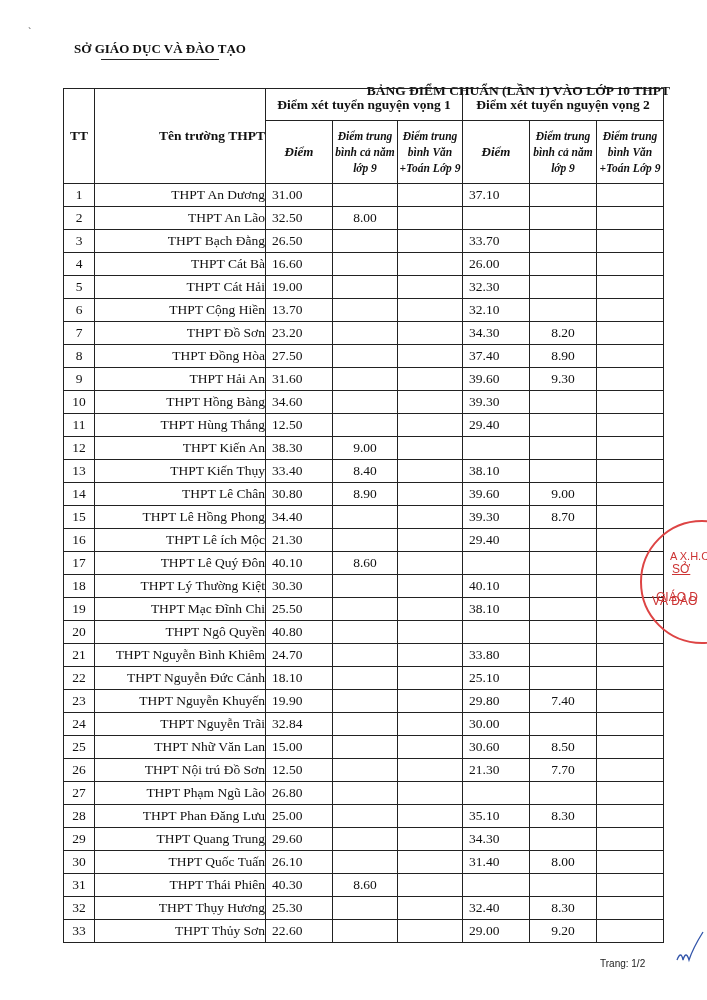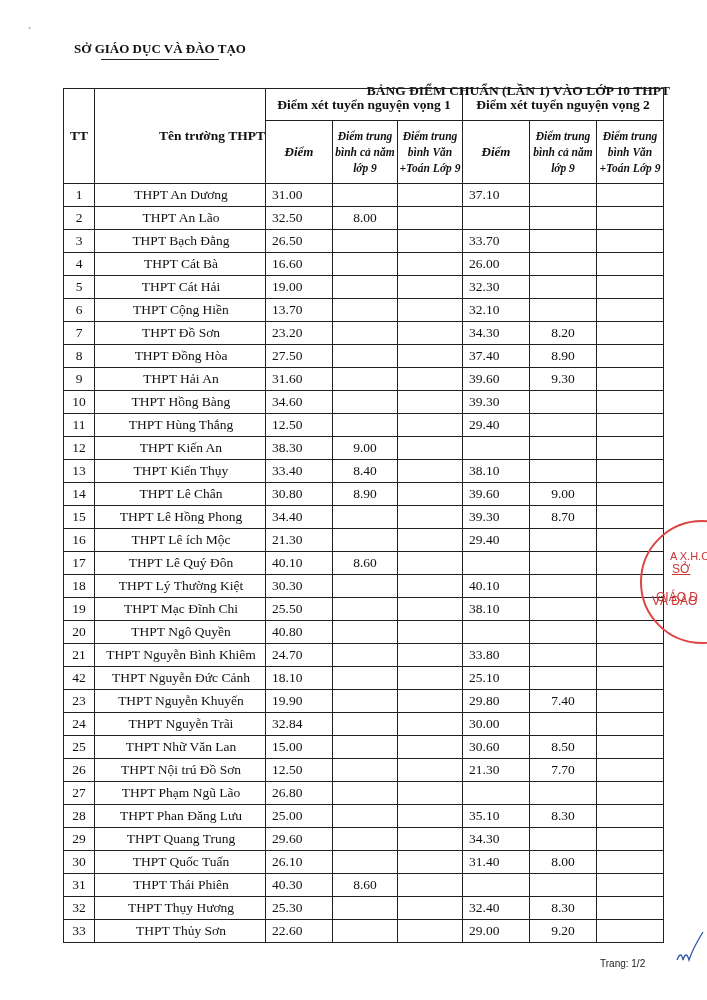--- a/index.html
+++ b/index.html
@@ -7,21 +7,21 @@
   .hdr-left { position:absolute; left:40px; top:40px; width:240px; text-align:center; font-size:13px; line-height:17px; }
   .hdr-left .l2 { font-weight:bold; }
   .hdr-left .rule { width:118px; height:1px; background:#222; margin:2px auto 0; }
   .hdr-right { position:absolute; left:290px; top:40px; width:380px; text-align:right; font-size:13.5px; line-height:18px; font-weight:bold;margin-top:42px; }
   .mark { position:absolute; left:28px; top:18px; font-size:10px; color:#444; }
   table { position:absolute; left:63px; top:88px; border-collapse:collapse; font-size:13.5px; }
   td, th { border:1px solid #222; padding:0; height:22px; }
   th { font-weight:bold; }
   .sub { font-style:italic; font-weight:bold; font-size:11.5px; line-height:16px;margin-left:36px; }
   .c-tt { width:30px; text-align:center; }
-  .c-name { width:168px; text-align:center; padding-left:2px; }
+  .c-name { width:168px; text-align:right; padding-left:2px; }
   .c-num { width:66px; text-align:center; }
   .c-s { width:64px; }
   .c-s2 { width:64px; }
   .c-num2 { width:66px; text-align:center; padding-right:0; }
   .c-s3 { width:66px; }
   .c-s4 { width:66px; }
   td.v { text-align:center; }
   td.l { text-align:left; padding-left:6px; }
   .stamp { position:absolute; left:640px; top:520px; width:120px; height:120px; border:2px solid #d44; border-radius:50%; color:#c33; font-family:"Liberation Sans",sans-serif; }
   .stamp .t1 { position:absolute; left:28px; top:28px; font-size:11px; }
@@ -266,21 +266,21 @@
         <td class="v">21</td>
         <td class="c-name">THPT Nguyễn Bình Khiêm</td>
         <td class="l">24.70</td>
         <td class="v"></td>
         <td class="v"></td>
         <td class="l">33.80</td>
         <td class="v"></td>
         <td class="v"></td>
       </tr>
       <tr>
-        <td class="v">42</td>
+        <td class="v">22</td>
         <td class="c-name">THPT Nguyễn Đức Cảnh</td>
         <td class="l">18.10</td>
         <td class="v"></td>
         <td class="v"></td>
         <td class="l">25.10</td>
         <td class="v"></td>
         <td class="v"></td>
       </tr>
       <tr>
         <td class="v">23</td>

